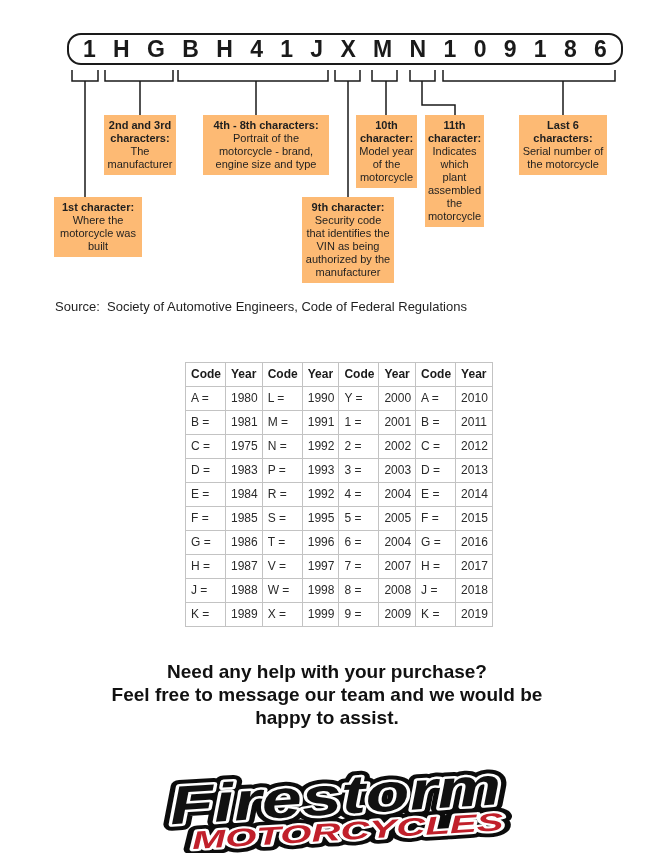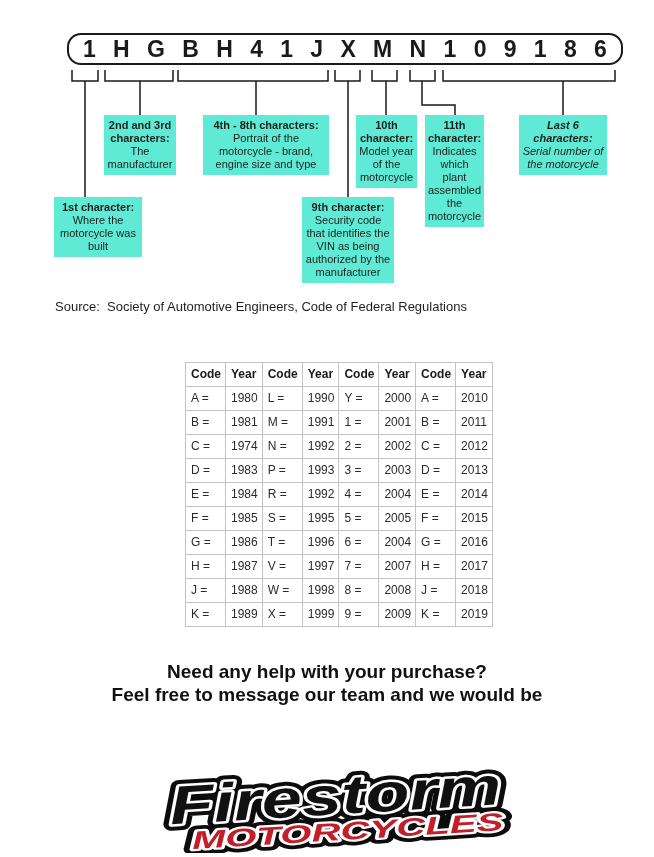--- a/index.html
+++ b/index.html
@@ -44,35 +44,35 @@
   }
   .connectors path {
     fill: none;
     stroke: #1a1a1a;
     stroke-width: 1.5;
   }
 
   
   .callout {
     position: absolute;
-    background: #5eead4;
+    background: #fdba74;
     font-size: 11px;
     line-height: 13px;
     text-align: center;
     padding: 4px 2px;
     color: #1f1f1f;
   }
   .callout .lbl { font-weight: bold; }
   #co-first   { left: 54px;  top: 197px; width: 88px; }
   #co-second  { left: 104px; top: 115px; width: 72px; }
   #co-fourth  { left: 203px; top: 115px; width: 126px; }
   #co-ninth   { left: 302px; top: 197px; width: 92px; }
   #co-tenth   { left: 356px; top: 115px; width: 61px; }
   #co-eleventh{ left: 425px; top: 115px; width: 59px; }
-  #co-lastsix { left: 519px; top: 115px; width: 88px; font-style: italic; }
+  #co-lastsix { left: 519px; top: 115px; width: 88px; }
 
   
   .source-line {
     position: absolute;
     left: 55px; top: 299px;
     font-size: 13px;
     color: #1f1f1f;
     white-space: pre;
   }
 
@@ -234,21 +234,21 @@
             <td>M =</td>
             <td>1991</td>
             <td>1 =</td>
             <td>2001</td>
             <td>B =</td>
             <td>2011</td>
           </tr>
 
           <tr>
             <td>C =</td>
-            <td>1974</td>
+            <td>1975</td>
             <td>N =</td>
             <td>1992</td>
             <td>2 =</td>
             <td>2002</td>
             <td>C =</td>
             <td>2012</td>
           </tr>
 
           <tr>
             <td>D =</td>
@@ -327,20 +327,21 @@
             <td>2019</td>
           </tr>
         </tbody>
     </table>
   </div>
 
   <div class="help-block">
 
   <div>Need any help with your purchase?</div>
       <div>Feel free to message our team and we would be</div>
+      <div>happy to assist.</div>
     </div>
 
   <svg class="logo-svg" viewBox="0 0 400 96" aria-hidden="true">
     <g transform="rotate(-3.5 200 48)">
       <text class="logo-text" x="30" y="57" font-size="54" textLength="332" lengthAdjust="spacingAndGlyphs" fill="none" stroke="#0c0c0c" stroke-width="13" stroke-linejoin="round">Firestorm</text>
       <text class="logo-text" x="50" y="83" font-size="25" textLength="312" lengthAdjust="spacingAndGlyphs" fill="none" stroke="#0c0c0c" stroke-width="12" stroke-linejoin="round">MOTORCYCLES</text>
       <text class="logo-text" x="30" y="57" font-size="54" textLength="332" lengthAdjust="spacingAndGlyphs" fill="#111111" stroke="#ffffff" stroke-width="5" stroke-linejoin="round" paint-order="stroke">Firestorm</text>
       <text class="logo-text" x="50" y="83" font-size="25" textLength="312" lengthAdjust="spacingAndGlyphs" fill="#c1202b" stroke="#ffffff" stroke-width="4.5" stroke-linejoin="round" paint-order="stroke">MOTORCYCLES</text>
     </g>
   </svg>

